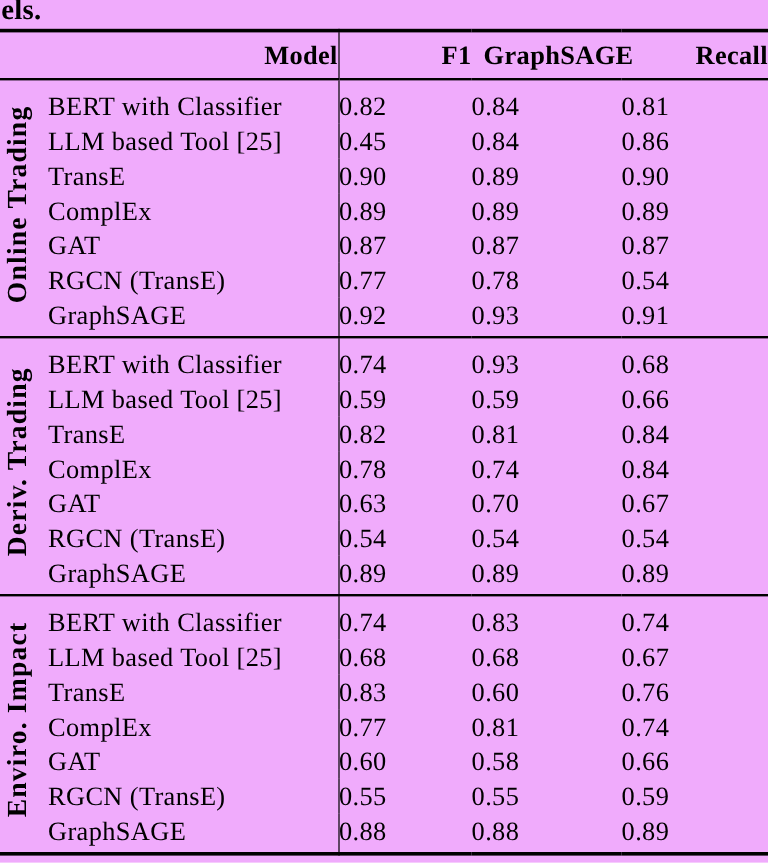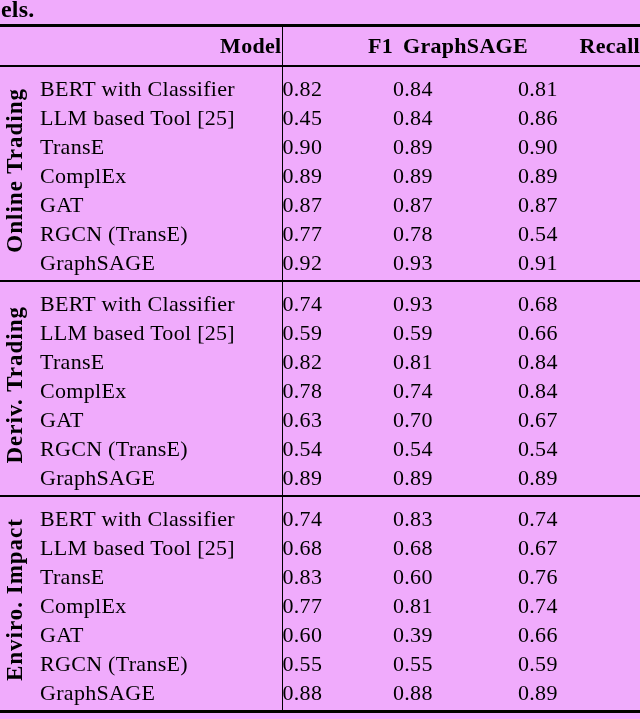--- a/index.html
+++ b/index.html
@@ -229,21 +229,21 @@
         </tr>
         <tr>
           <td class="model">ComplEx</td>
           <td class="f1 vline">0.77</td>
           <td class="precision">0.81</td>
           <td class="recall">0.74</td>
         </tr>
         <tr>
           <td class="model">GAT</td>
           <td class="f1 vline">0.60</td>
-          <td class="precision">0.39</td>
+          <td class="precision">0.58</td>
           <td class="recall">0.66</td>
         </tr>
         <tr>
           <td class="model">RGCN (TransE)</td>
           <td class="f1 vline">0.55</td>
           <td class="precision">0.55</td>
           <td class="recall">0.59</td>
         </tr>
         <tr>
           <td class="model">GraphSAGE</td>

